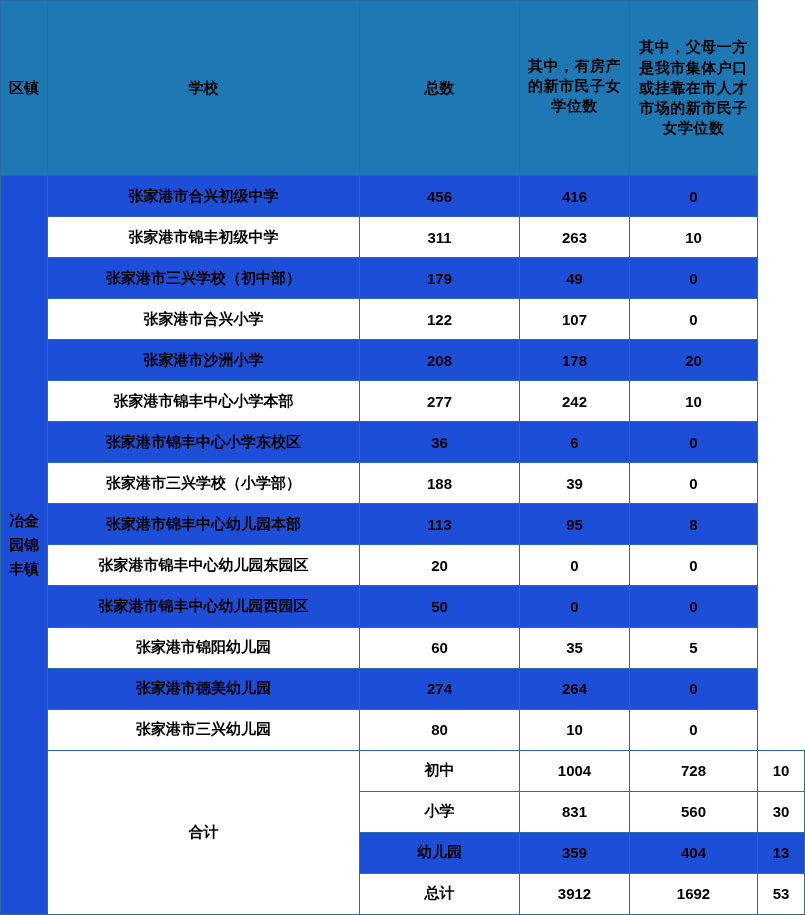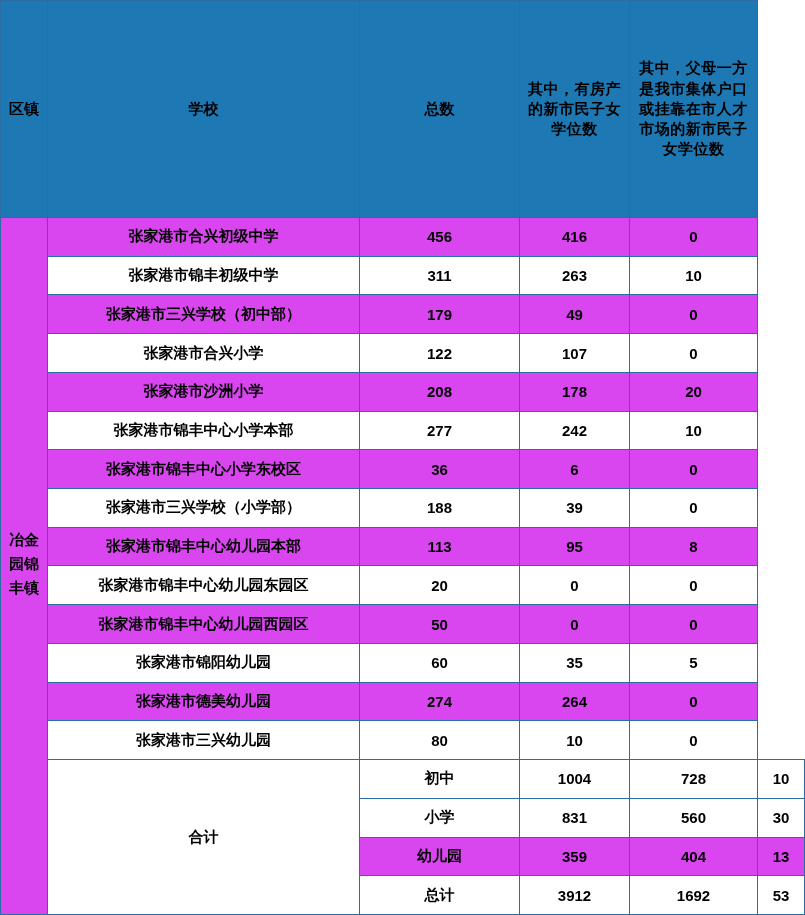--- a/index.html
+++ b/index.html
@@ -26,52 +26,51 @@
     color: #000000;
     font-size: 15px;
     padding: 2px 3px;
     box-sizing: border-box;
   }
   thead th {
     background: #1e78b4;
     color: #ffffff;
     font-size: 16px;
     line-height: 1.35;
-    height: 217px;
+    height: 175px;
   }
   th.head-narrow {
     font-size: 15px;
     letter-spacing: 0.5px;
   }
   td.region-cell {
     background: #cfe2f3;
     font-size: 15px;
     line-height: 1.6;
     width: 93px;
-    font-family: Liberation Mono, monospace;
   }
   td.school-cell {
     font-size: 15px;
   }
   tr.row-odd td {
-    background: #d946ef;
+    background: #1d4ed8;
   }
   tr.row-even td {
     background: #ffffff;
   }
   td.total-label {
     background: #cfe2f3;
     font-size: 15px;
   }
   td.sub-label {
     font-size: 15px;
   }
   .col-school { width: 312px; }
   .col-total { width: 160px; }
-  .col-house { width: 110px; }
+  .col-house { width: 110px; font-family: Liberation Mono, monospace; }
   .col-collective { width: 128px; }
 </style>
 </head>
 <body>
 
 <table class="stat-table">
   <thead>
     <tr>
       <th class="region-col">区镇</th>
       <th class="col-school">学校</th>

